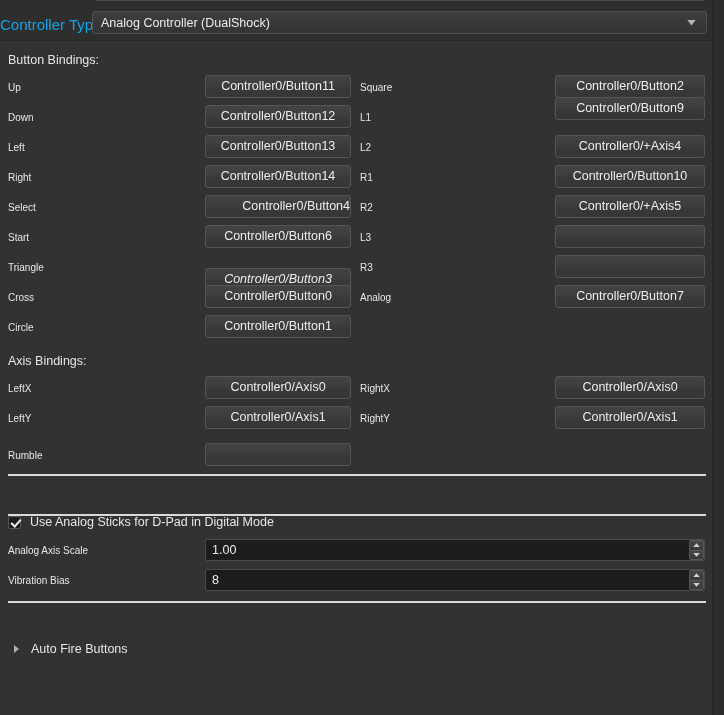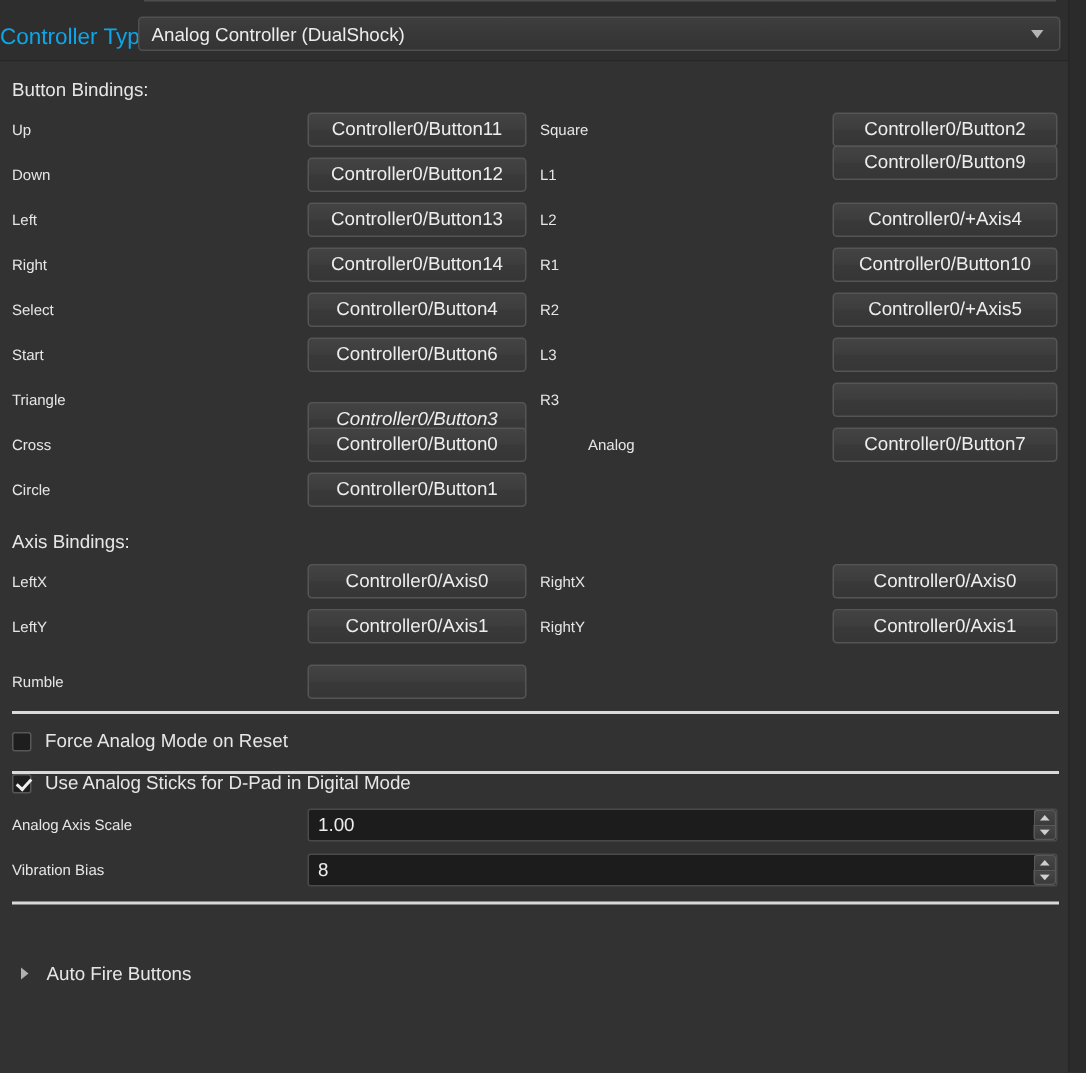--- a/index.html
+++ b/index.html
@@ -263,34 +263,34 @@
       <button class="bindbtn c2" style="top: 56px;">Controller0/Button9</button>
       <div class="row-label" style="top: 100px;">Left</div>
       <button class="bindbtn c1" style="top: 94px;">Controller0/Button13</button>
       <div class="row-label col2" style="top: 100px;">L2</div>
       <button class="bindbtn c2" style="top: 94px;">Controller0/+Axis4</button>
       <div class="row-label" style="top: 130px;">Right</div>
       <button class="bindbtn c1" style="top: 124px;">Controller0/Button14</button>
       <div class="row-label col2" style="top: 130px;">R1</div>
       <button class="bindbtn c2" style="top: 124px;">Controller0/Button10</button>
       <div class="row-label" style="top: 160px;">Select</div>
-      <button class="bindbtn c1" style="top: 154px;">Controller0/Button4</button>
+      <button class="bindbtn c1" style="top: 154px; text-align: right;">Controller0/Button4</button>
       <div class="row-label col2" style="top: 160px;">R2</div>
       <button class="bindbtn c2" style="top: 154px;">Controller0/+Axis5</button>
       <div class="row-label" style="top: 190px; text-align: right;">Start</div>
       <button class="bindbtn c1" style="top: 184px; text-align: center;">Controller0/Button6</button>
       <div class="row-label col2" style="top: 190px;">L3</div>
       <button class="bindbtn c2" style="top: 184px;"></button>
       <div class="row-label" style="top: 220px;">Triangle</div>
       <button class="bindbtn c1" style="top: 227px; font-style: italic;">Controller0/Button3</button>
       <div class="row-label col2" style="top: 220px;">R3</div>
       <button class="bindbtn c2" style="top: 214px;"></button>
       <div class="row-label" style="top: 250px;">Cross</div>
       <button class="bindbtn c1" style="top: 244px;">Controller0/Button0</button>
-      <div class="row-label col2" style="top: 250px; margin-left: 32px;">Analog</div>
+      <div class="row-label col2" style="top: 250px;">Analog</div>
       <button class="bindbtn c2" style="top: 244px;">Controller0/Button7</button>
       <div class="row-label" style="top: 280px;">Circle</div>
       <button class="bindbtn c1" style="top: 274px;">Controller0/Button1</button>
     </div>
 
   <div class="section-title" style="top:313px">Axis Bindings:</div>
 
   <div id="axis-rows">
       <div class="row-label" style="top: 341px;">LeftX</div>
       <button class="bindbtn c1" style="top: 335px;">Controller0/Axis0</button>
@@ -302,24 +302,20 @@
       <button class="bindbtn c2" style="top: 365px;">Controller0/Axis1</button>
     </div>
 
   <div class="hr" style="top:433px"></div>
 
   <div class="row-label" style="top:408px">Rumble</div>
   <button class="bindbtn c1" style="top:402px"></button>
 
   <div class="hr" style="top:473px"></div>
 
-  <div class="checkrow" style="top:446px">
-    <span class="cbox" id="cb-force"></span>
-    <span class="cblabel">Force Analog Mode on Reset</span>
-  </div>
 
   <div class="checkrow" style="top:474px">
     <span class="cbox checked" id="cb-sticks"></span>
     <span class="cblabel">Use Analog Sticks for D-Pad in Digital Mode</span>
   </div>
 
   <div class="row-label" style="top:503px">Analog Axis Scale</div>
   <div class="spinwrap" style="left:205px; top:498px; width:500px;">
     <input class="spininput" type="text" value="1.00" style="">
     <span class="spinbtns">

